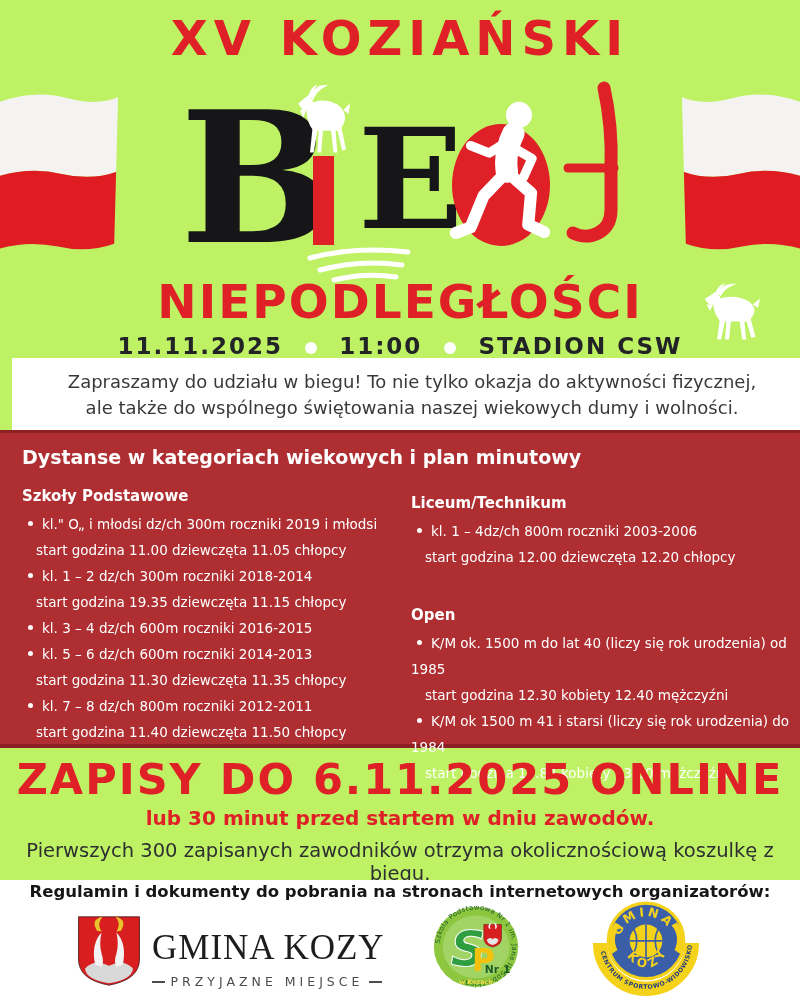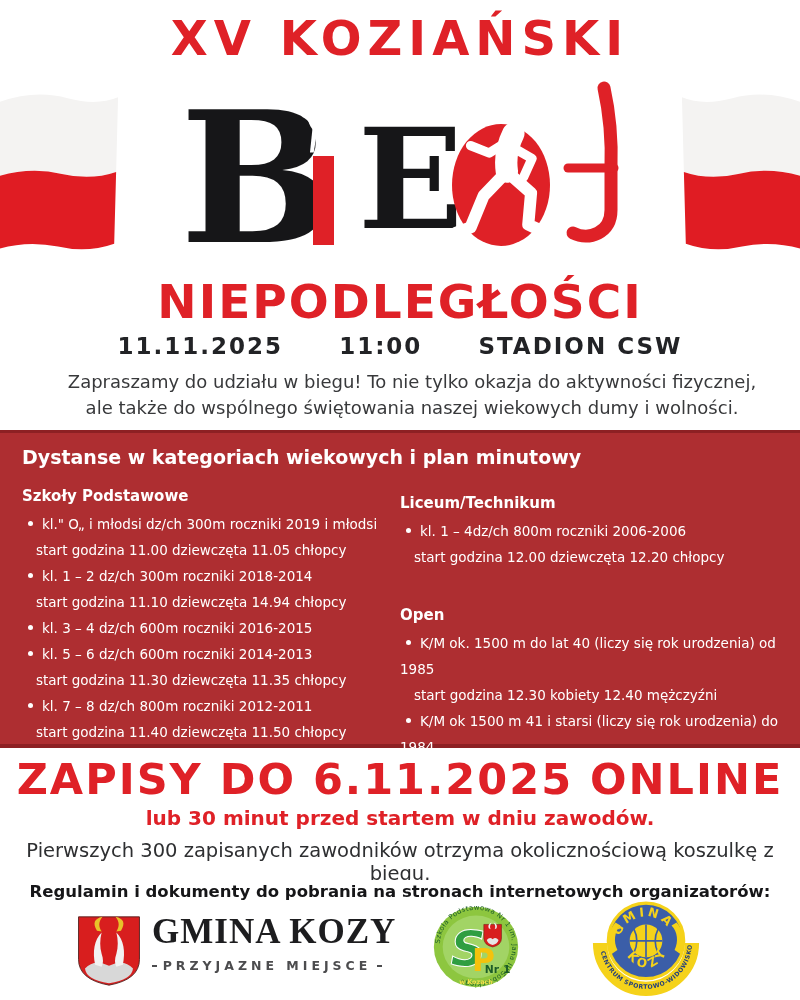--- a/index.html
+++ b/index.html
@@ -1,18 +1,18 @@
 <!DOCTYPE html>
 <html><head>
 <meta charset="utf-8">
 <style>
   html,body{margin:0;padding:0;background:#888;}
   .poster{
     position:relative; width:800px; height:1000px; margin:0 auto;
-    background:#ffffff; overflow:hidden;
+    background:#bef264; overflow:hidden;
     font-family:"DejaVu Sans","Liberation Sans",sans-serif;
   }
   
   .top-title{
     position:absolute; top:10px; left:0; width:100%;
     text-align:center; font-size:48px; font-weight:bold;
     letter-spacing:6px; color:#df2127;
   }
   .flag{position:absolute; top:86px; width:126px; height:168px;}
   .flag-left{left:-6px;}
@@ -43,21 +43,21 @@
   
   .schedule{
     position:absolute; top:430px; left:0; width:100%; height:318px;
     background:#ae2e31; box-sizing:border-box;
     border-top:3px solid #8d2023; border-bottom:4px solid #8d2023;
     color:#fff;
   }
   .sched-heading{position:absolute; left:22px; top:13px; font-size:19px; font-weight:bold;}
   .col{position:absolute; font-size:13.5px;}
   .col-left{left:22px; top:54px; width:372px;}
-  .col-right{left:400px; top:61px; width:388px;}
+  .col-right{left:411px; top:61px; width:388px;}
   .group-title{font-weight:bold; font-size:15px; margin-bottom:6px;}
   .group{margin-bottom:24px;}
   .item{line-height:26px;}
   .l1 .b{
     display:inline-block; width:5px; height:5px; border-radius:50%;
     background:#fff; margin:0 9px 0 6px; vertical-align:3px;
   }
   .l2{padding-left:14px;}
   
   .signup{position:absolute; top:748px; left:0; width:100%; height:132px; text-align:center;}
@@ -65,21 +65,21 @@
   .sub{margin-top:2px; font-size:20px; font-weight:bold; color:#df2127;}
   .tshirt{margin-top:9px; font-size:19.5px; color:#2e2f31;}
   .cta{margin-top:10px; font-size:18.5px; color:#2e2f31;}
   
   .footer{position:absolute; top:880px; left:0; width:100%; height:120px; background:#ffffff;}
   .footer-heading{
     margin-top:2px; text-align:center; font-size:16.5px; font-weight:bold; color:#161618;
   }
   .gmina-logo{position:absolute; left:76px; top:35px;}
   .crest{width:66px; height:72px;}
-  .gmina-text{position:absolute; left:152px; top:32px; width:230px; text-align:left;font-weight:bold;}
+  .gmina-text{position:absolute; left:152px; top:48px; width:230px; text-align:left;}
   .gmina-name{
     font-family:"Liberation Serif","DejaVu Serif",serif;
     font-size:35px; color:#1d1d1f; letter-spacing:1px; white-space:nowrap;
   }
   .gmina-tagline{
     display:flex; align-items:center; gap:6px; margin-top:6px;
     color:#4c4c4e; font-size:12.5px; letter-spacing:4px; white-space:nowrap;
   }
   .gmina-tagline .rule{flex:1; height:2px; background:#4c4c4e;}
   .school-logo{position:absolute; left:427px; top:16px; width:98px; height:100px;}
@@ -177,41 +177,41 @@
 
     <div class="col col-left">
       <div class="group">
         <div class="group-title">Szkoły Podstawowe</div>
         <div class="item">
           <div class="l1"><span class="b"></span><span>kl." O„ i młodsi dz/ch 300m roczniki 2019 i młodsi</span></div>
           <div class="l2">start godzina 11.00 dziewczęta 11.05 chłopcy</div>
         </div>
         <div class="item">
           <div class="l1"><span class="b"></span><span>kl. 1 – 2  dz/ch 300m roczniki 2018-2014</span></div>
-          <div class="l2">start godzina 11.10 dziewczęta 14.94 chłopcy</div>
+          <div class="l2">start godzina 19.35 dziewczęta 11.15 chłopcy</div>
         </div>
         <div class="item">
           <div class="l1"><span class="b"></span><span>kl. 3 – 4  dz/ch 600m roczniki 2016-2015</span></div>
         </div>
         <div class="item">
           <div class="l1"><span class="b"></span><span>kl. 5 – 6  dz/ch 600m roczniki 2014-2013</span></div>
           <div class="l2">start godzina 11.30 dziewczęta 11.35 chłopcy</div>
         </div>
         <div class="item">
           <div class="l1"><span class="b"></span><span>kl. 7 – 8  dz/ch 800m roczniki 2012-2011</span></div>
           <div class="l2">start godzina 11.40 dziewczęta 11.50 chłopcy</div>
         </div>
       </div>
     </div>
 
     <div class="col col-right">
       <div class="group">
         <div class="group-title">Liceum/Technikum</div>
         <div class="item">
-          <div class="l1"><span class="b"></span><span>kl. 1 – 4dz/ch 800m roczniki 2006-2006</span></div>
+          <div class="l1"><span class="b"></span><span>kl. 1 – 4dz/ch 800m roczniki 2003-2006</span></div>
           <div class="l2">start godzina 12.00 dziewczęta 12.20 chłopcy</div>
         </div>
       </div>
       <div class="group" style="margin-top:36px;">
         <div class="group-title">Open</div>
         <div class="item">
           <div class="l1"><span class="b"></span><span>K/M ok. 1500 m do lat 40 (liczy się rok urodzenia) od 1985</span></div>
           <div class="l2">start godzina 12.30 kobiety 12.40 mężczyźni</div>
         </div>
         <div class="item">

